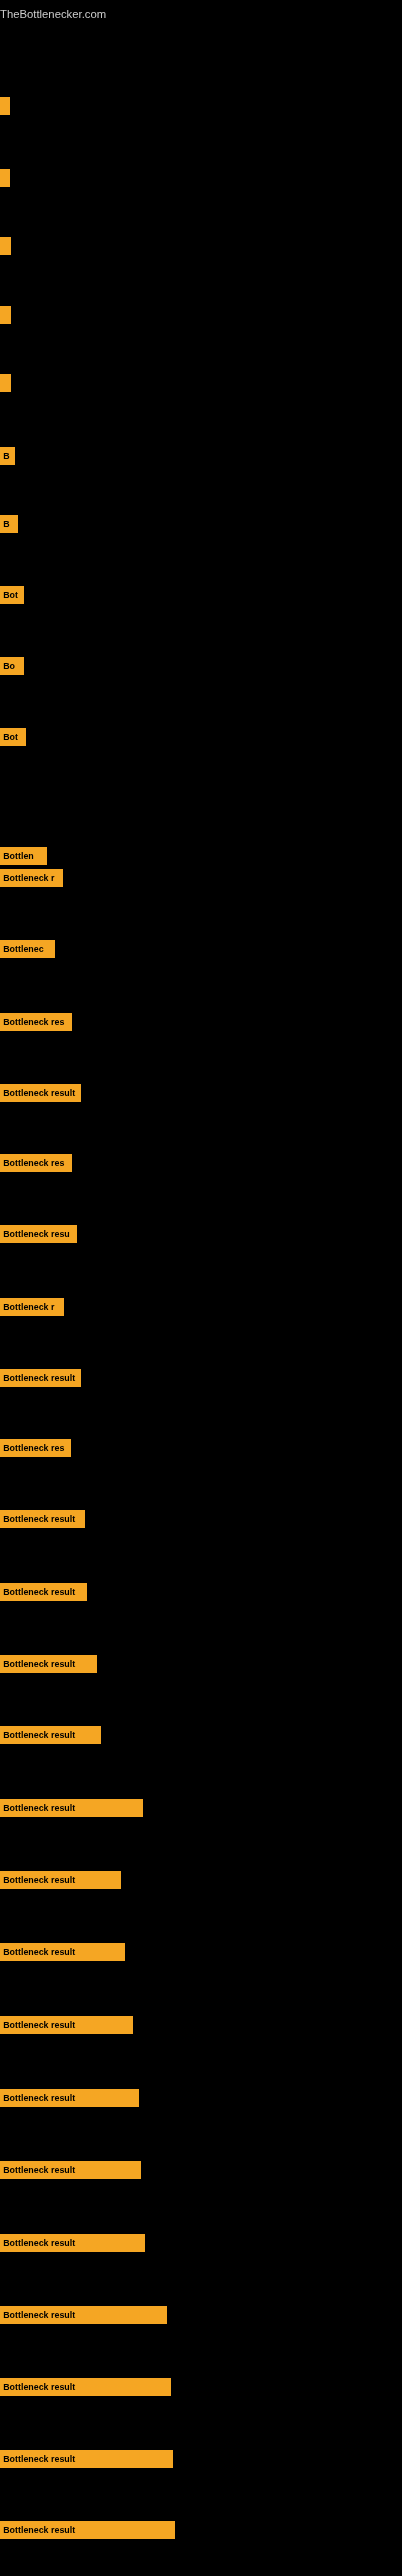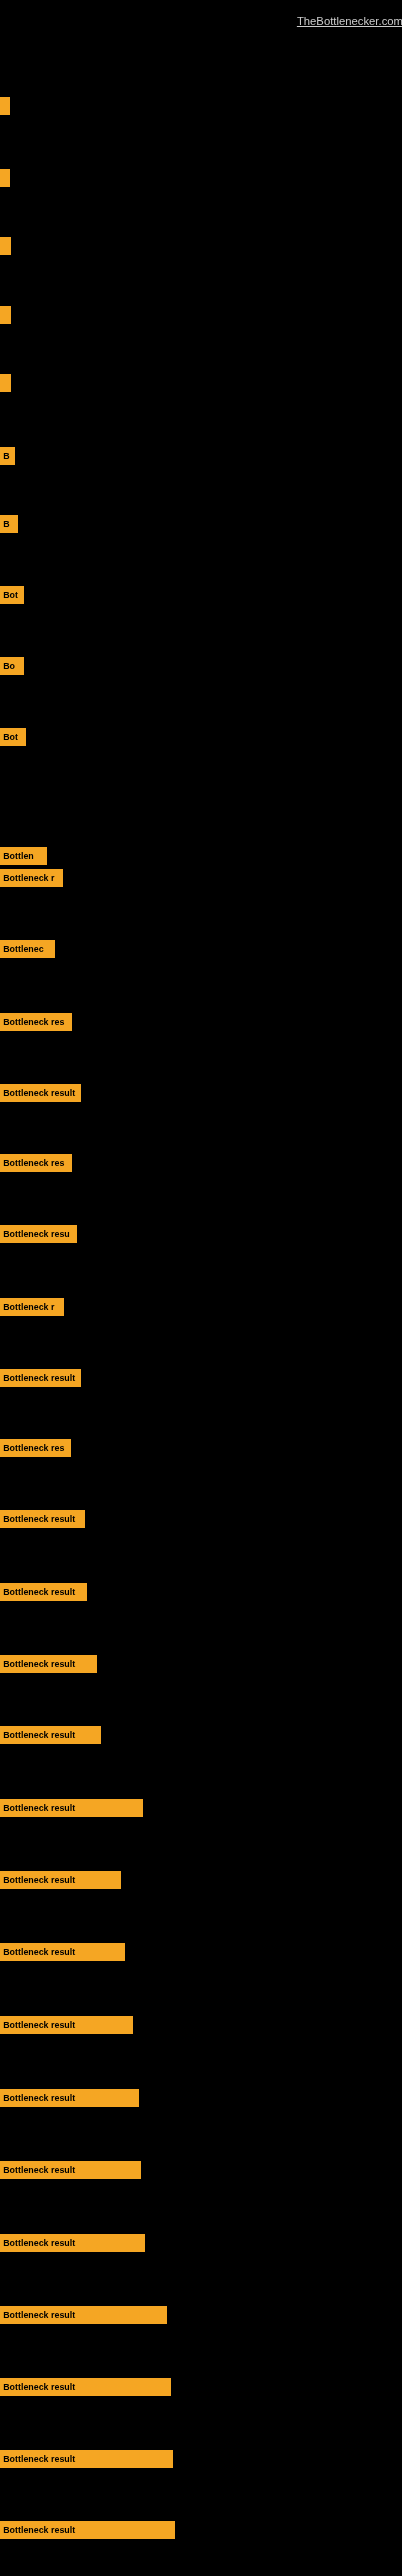--- a/index.html
+++ b/index.html
@@ -6,25 +6,25 @@
     body {
       background: #000;
       width: 403px;
       min-height: 2576px;
       font-family: Arial, sans-serif;
       position: relative;
     }
     .site-title {
       color: #ccc;
       font-size: 11.3px;
-      text-align: right;
+      text-align: left;
       padding: 6.4px 0 3.2px 0;
       position: absolute;
-      top: 9px;
-      left: 0; right: 0; text-decoration: underline;
+      top: 2px;
+      left: 0; right: 0;
     }
     .bar-container {
       position: absolute;
       left: 0;
       display: flex;
       align-items: center;
     }
     .bar {
       background: #f5a623;
       height: 17.7px;

